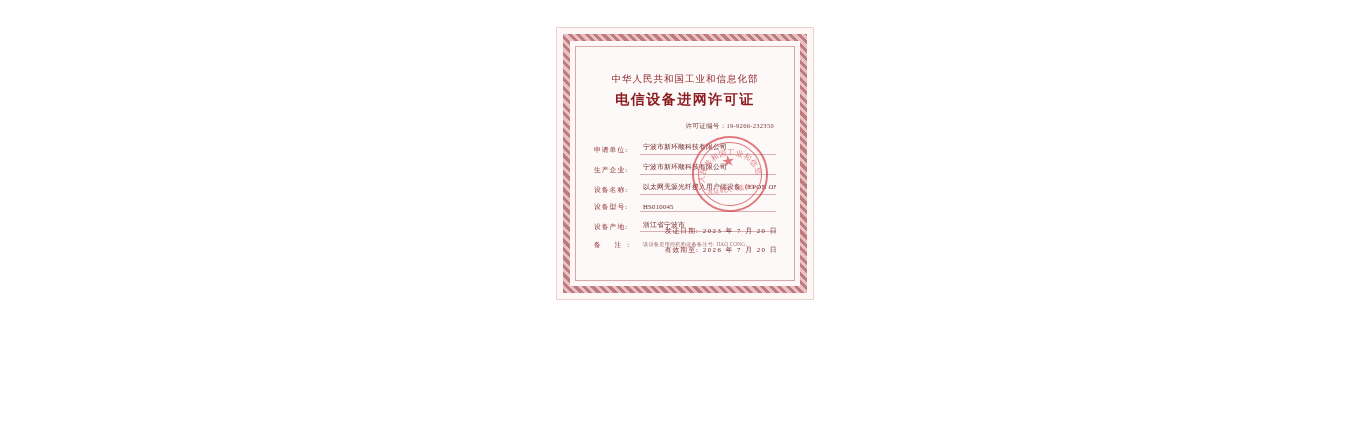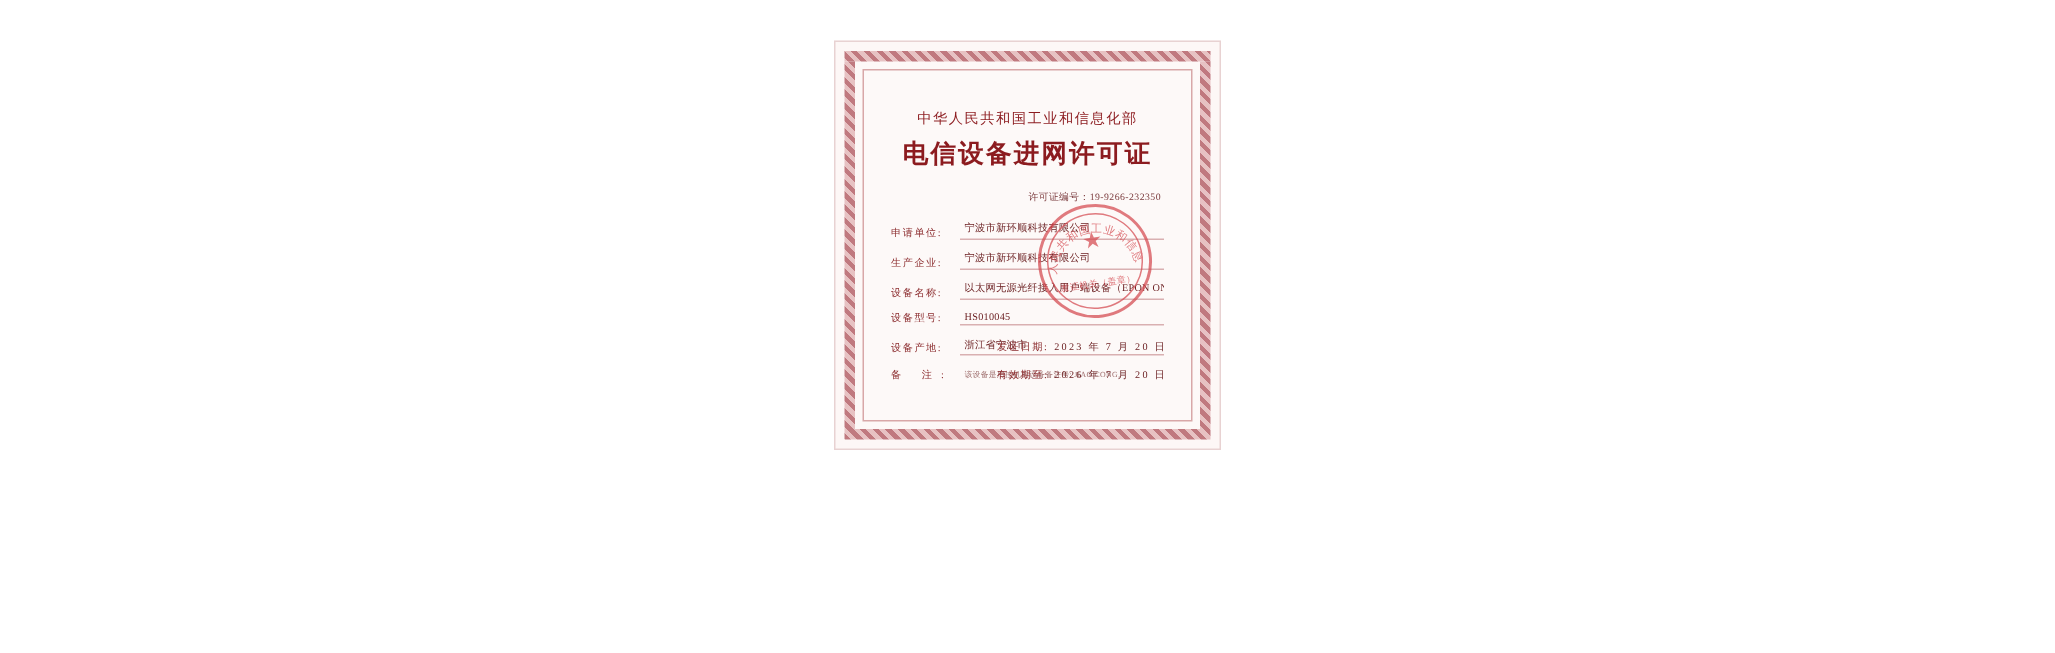--- a/index.html
+++ b/index.html
@@ -60,21 +60,21 @@
     text-align: center;
     font-size: 9.5px;
     color: #8c1b1f;
     letter-spacing: 1px;
     margin-top: 16px;
     font-family: "Liberation Serif", serif;
     white-space: nowrap;
   }
   .main-title {
     text-align: center;
-    font-size: 17px;
+    font-size: 14px;
     font-weight: bold;
     color: #8c1b1f;
     letter-spacing: 1.5px;
     margin-top: 5px;
     white-space: nowrap;
   }
   .license-no {
     text-align: right;
     font-size: 6.5px;
     color: #7a3a3c;

